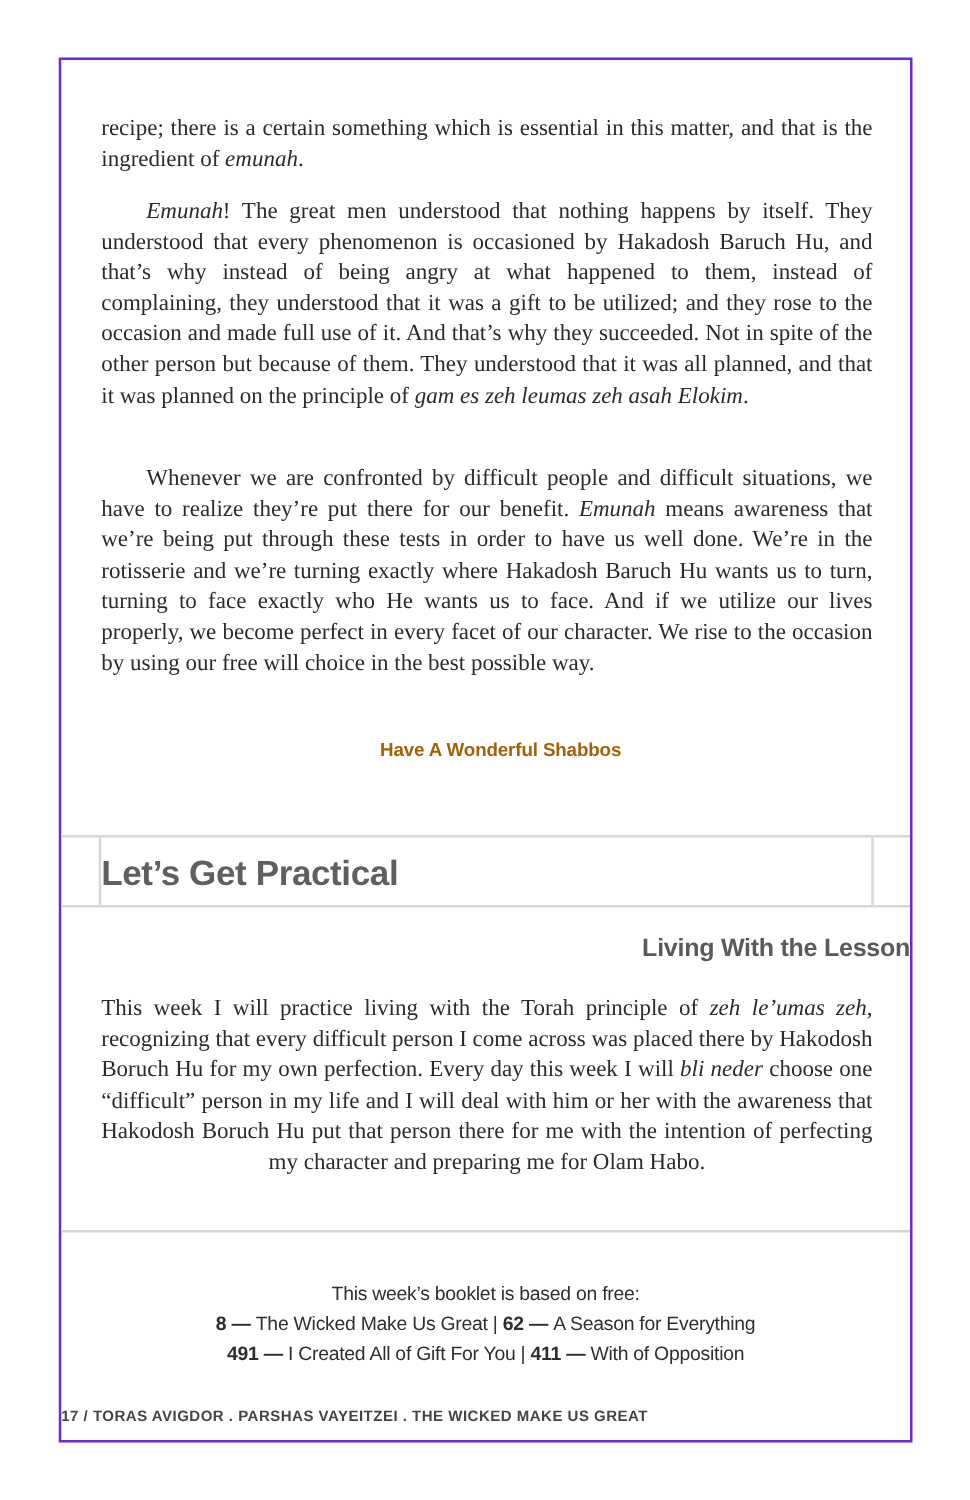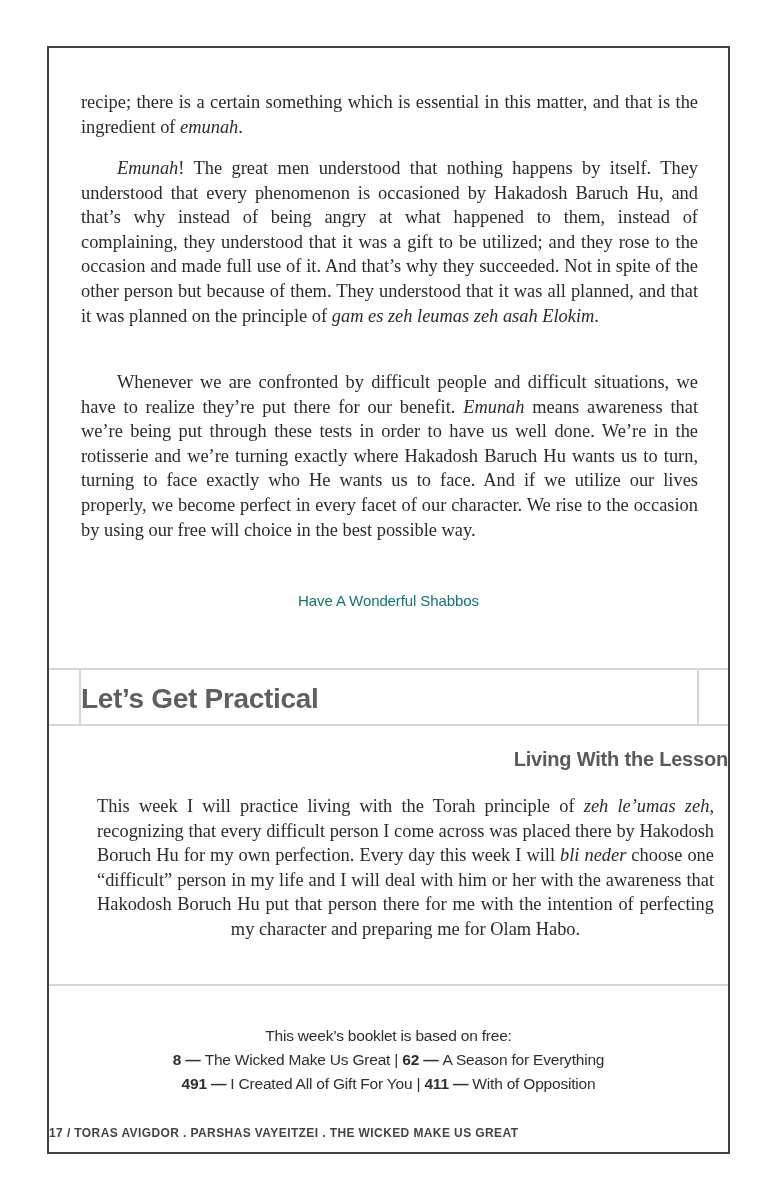--- a/index.html
+++ b/index.html
@@ -13,21 +13,21 @@
       position: relative;
       overflow: hidden;
       color: #2a2a2a;
     }
     .frame {
       position: absolute;
       left: 47px;
       top: 46px;
       width: 679px;
       height: 1104px;
-      border: 2px solid #404040;
+      border: 2px solid #6d28d9;
       box-sizing: content-box;
     }
     .serif {
       font-family: "Liberation Serif", "DejaVu Serif", serif;
     }
     .sans {
       font-family: "Liberation Sans", "DejaVu Sans", sans-serif;
     }
     .body-section {
       position: absolute;
@@ -51,26 +51,26 @@
     .prose p.indent {
       text-indent: 36px;
     }
     .prose i { font-style: italic; }
     #para1 { top: 42px; }
     #para2 { top: 108px; }
     #para3 { top: 322px; }
     .signoff {
       position: absolute;
       top: 544px;
-      left: 0;
+      left: 12px;
       width: 679px;
       text-align: center;
-      font-weight: normal;
+      font-weight: bold;
       font-size: 15px;
-      color: #0f766e;
+      color: #a16207;
       letter-spacing: -0.1px;
     }
     .hline {
       position: absolute;
       left: 0;
       width: 679px;
       height: 0;
       border-top: 2px solid #d6d6d6;
     }
     .vline {
@@ -104,21 +104,20 @@
     .lesson-text {
       position: absolute;
       top: 746px;
       left: 32px;
       width: 617px;
       font-size: 18.4px;
       line-height: 24.6px;
       text-align: justify;
       text-align-last: center;
       color: #2b2b2b;
-      margin-left: 16px;
     }
     .lesson-text p { margin: 0; }
     .tapes {
       position: absolute;
       top: 976px;
       left: 0;
       width: 679px;
       text-align: center;
       font-size: 15.5px;
       line-height: 24px;

